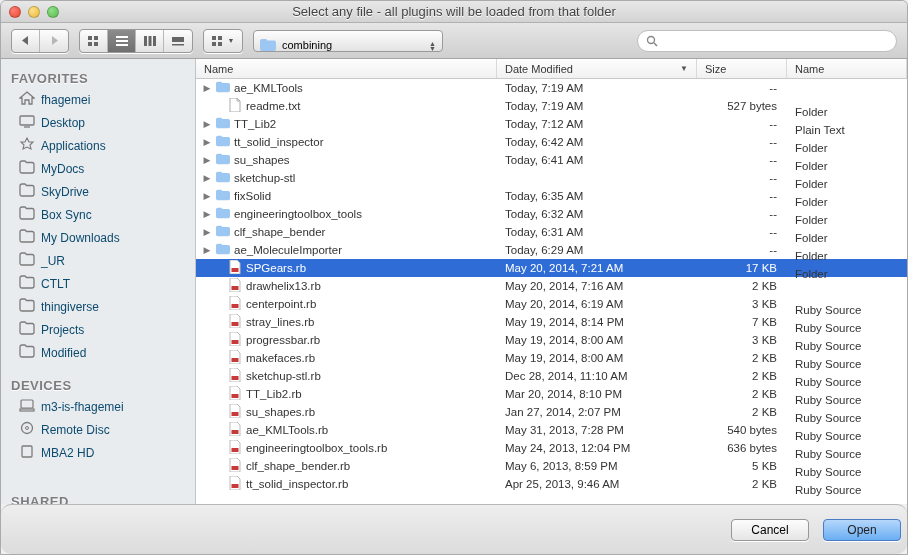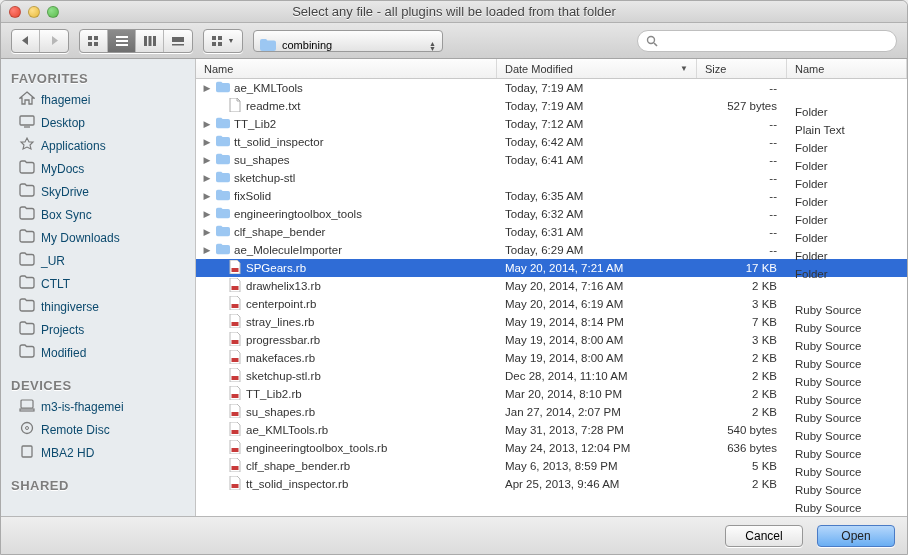--- a/index.html
+++ b/index.html
@@ -39,21 +39,21 @@
 .row { display: flex; height: 18px; align-items: center; font-size: 11.5px; color: #333; }
 .row.selected { background: #2f6cd6; color: #fff; align-items: center; }
 .row .cell-name { flex: 1; display: flex; align-items: center; gap: 4px; padding-left: 6px; overflow:hidden; white-space:nowrap;}
 .row .cell-date { width: 200px; padding-left: 8px; }
 .row .cell-size { width: 90px; text-align: right; padding-right: 10px; }
 .row .cell-kind { width: 120px; padding-left: 8px; margin-top: 48px; }
 .disclosure { width: 10px; display:inline-flex; justify-content:center; color:#7a7a7a; font-size:9px;}
 .row.selected .disclosure{color:#fff;}
 .indent1 { padding-left: 18px !important; }
 .file-ic { width:14px; height:14px; flex-shrink:0;}
-.footer { height: 38px; border-top: 1px solid #b7b7b7; background: linear-gradient(#eeeeee,#dcdcdc); display: flex; align-items: center; justify-content: flex-end; padding: 0 12px; gap: 14px; }
+.footer { height: 50px; border-top: 1px solid #b7b7b7; background: linear-gradient(#eeeeee,#dcdcdc); display: flex; align-items: center; justify-content: flex-end; padding: 0 6px; gap: 14px; border-radius: 10px; }
 .btn { height: 22px; min-width: 78px; border-radius: 4px; border: 1px solid #979797; background: linear-gradient(#fdfdfd,#e5e5e5); font-size: 12px; cursor: default; box-shadow:0 1px 0 #fff;}
 .btn.default { background: linear-gradient(#b5d7fb,#6aaef3); border-color:#4a7bc5; color:#222;}
 .sort-ind { font-size:8px; color:#555; }
 </style>
 </head>
 <body>
 
 <div class="window">
   <div class="titlebar">
     <div class="traffic">
@@ -231,21 +231,21 @@
               </svg></span>
             <span>Remote Disc</span>
           </div>
           <div class="side-item">
             <span><svg width="16" height="14">
                 <rect x="3" y="2" width="10" height="11" rx="1" fill="none" stroke="#7b7b7b" stroke-width="1.3"></rect>
               </svg></span>
             <span>MBA2 HD</span>
           </div>
         </div>
-      <div class="side-heading" style="margin-top:8px">SHARED</div>
+      <div class="side-heading" style="margin-top:24px">SHARED</div>
     </div>
 
     <div class="main">
       <div class="columns">
         <div class="col col-name">
             <span>Name</span>
           </div>
         <div class="col col-date">
             <span>Date Modified</span>
             <span class="sort-ind">▼</span>

